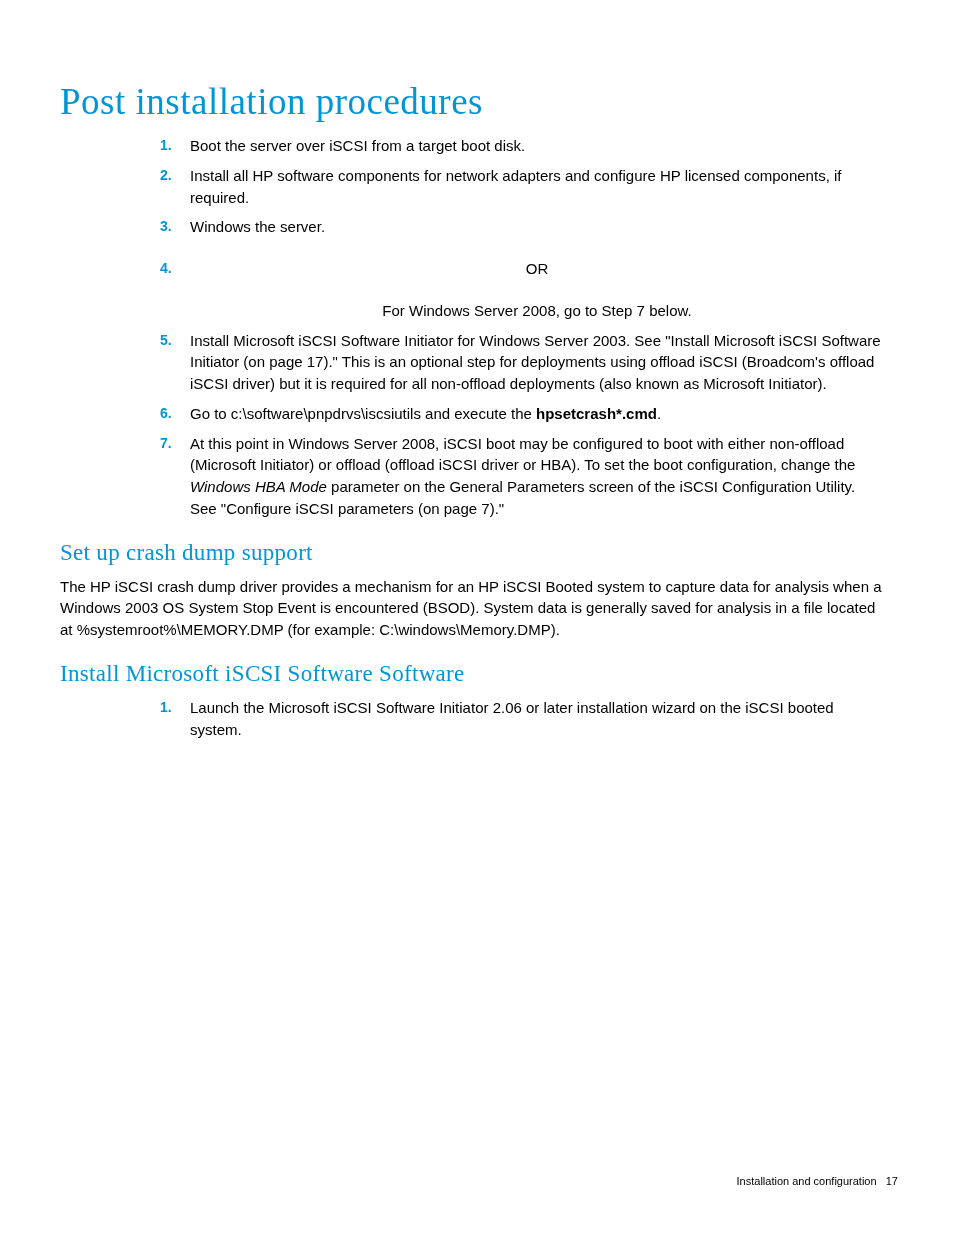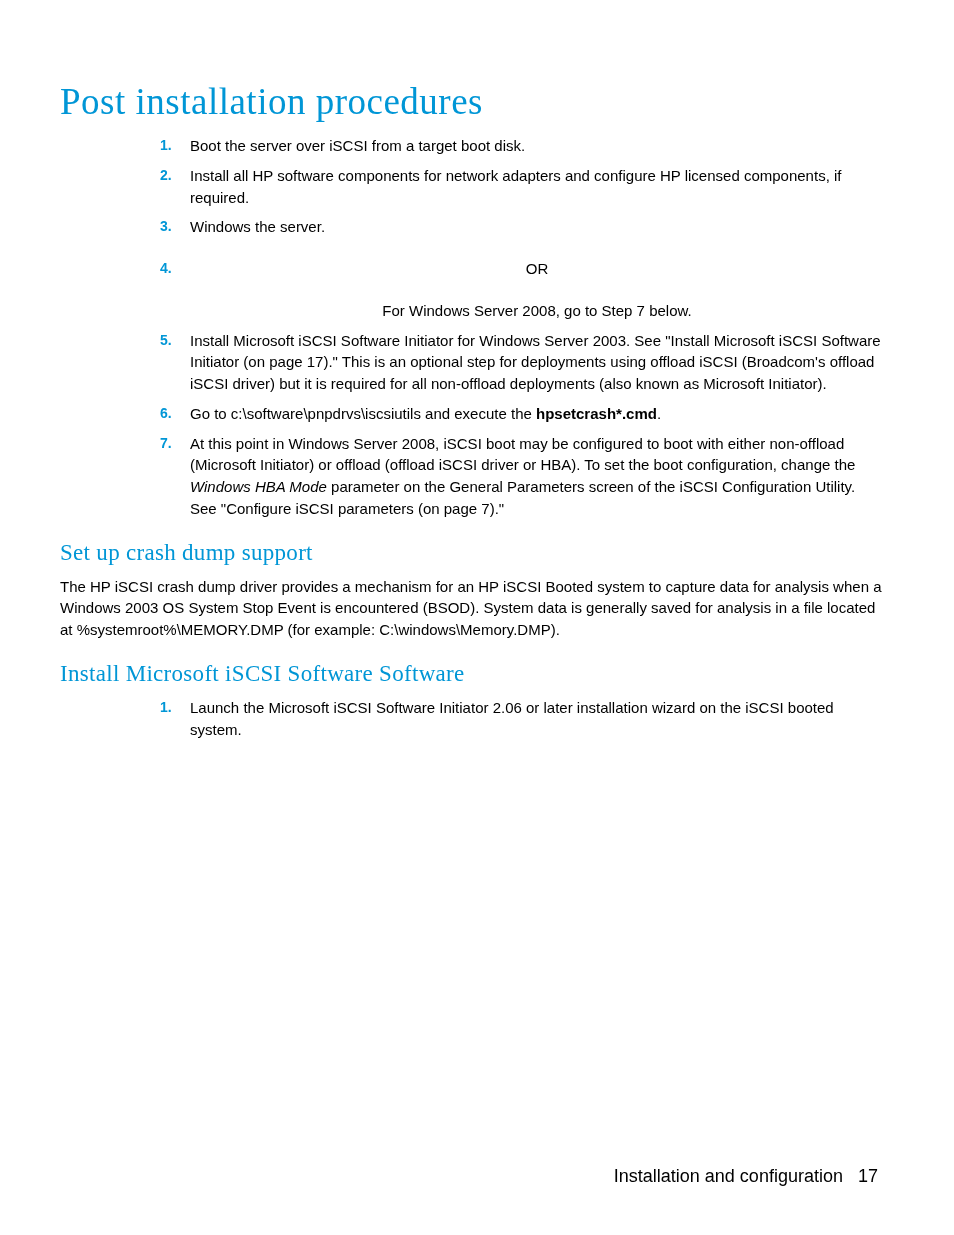--- a/index.html
+++ b/index.html
@@ -54,22 +54,22 @@
       line-height: 1.45;
       margin-bottom: 8px;
     }
     .sub-para {
       margin-top: 20px;
       text-align: center;
     }
     .footer {
       position: absolute;
       bottom: 48px;
-      right: 76px;
-      font-size: 18px;
+      right: 56px;
+      font-size: 11px;
     }
     .bold { font-weight: bold; margin-top: 10px; }
     .italic { font-style: italic; }
   </style>
 </head>
 <body>
 
 <h1>Post installation procedures</h1>
 
 <ol>

